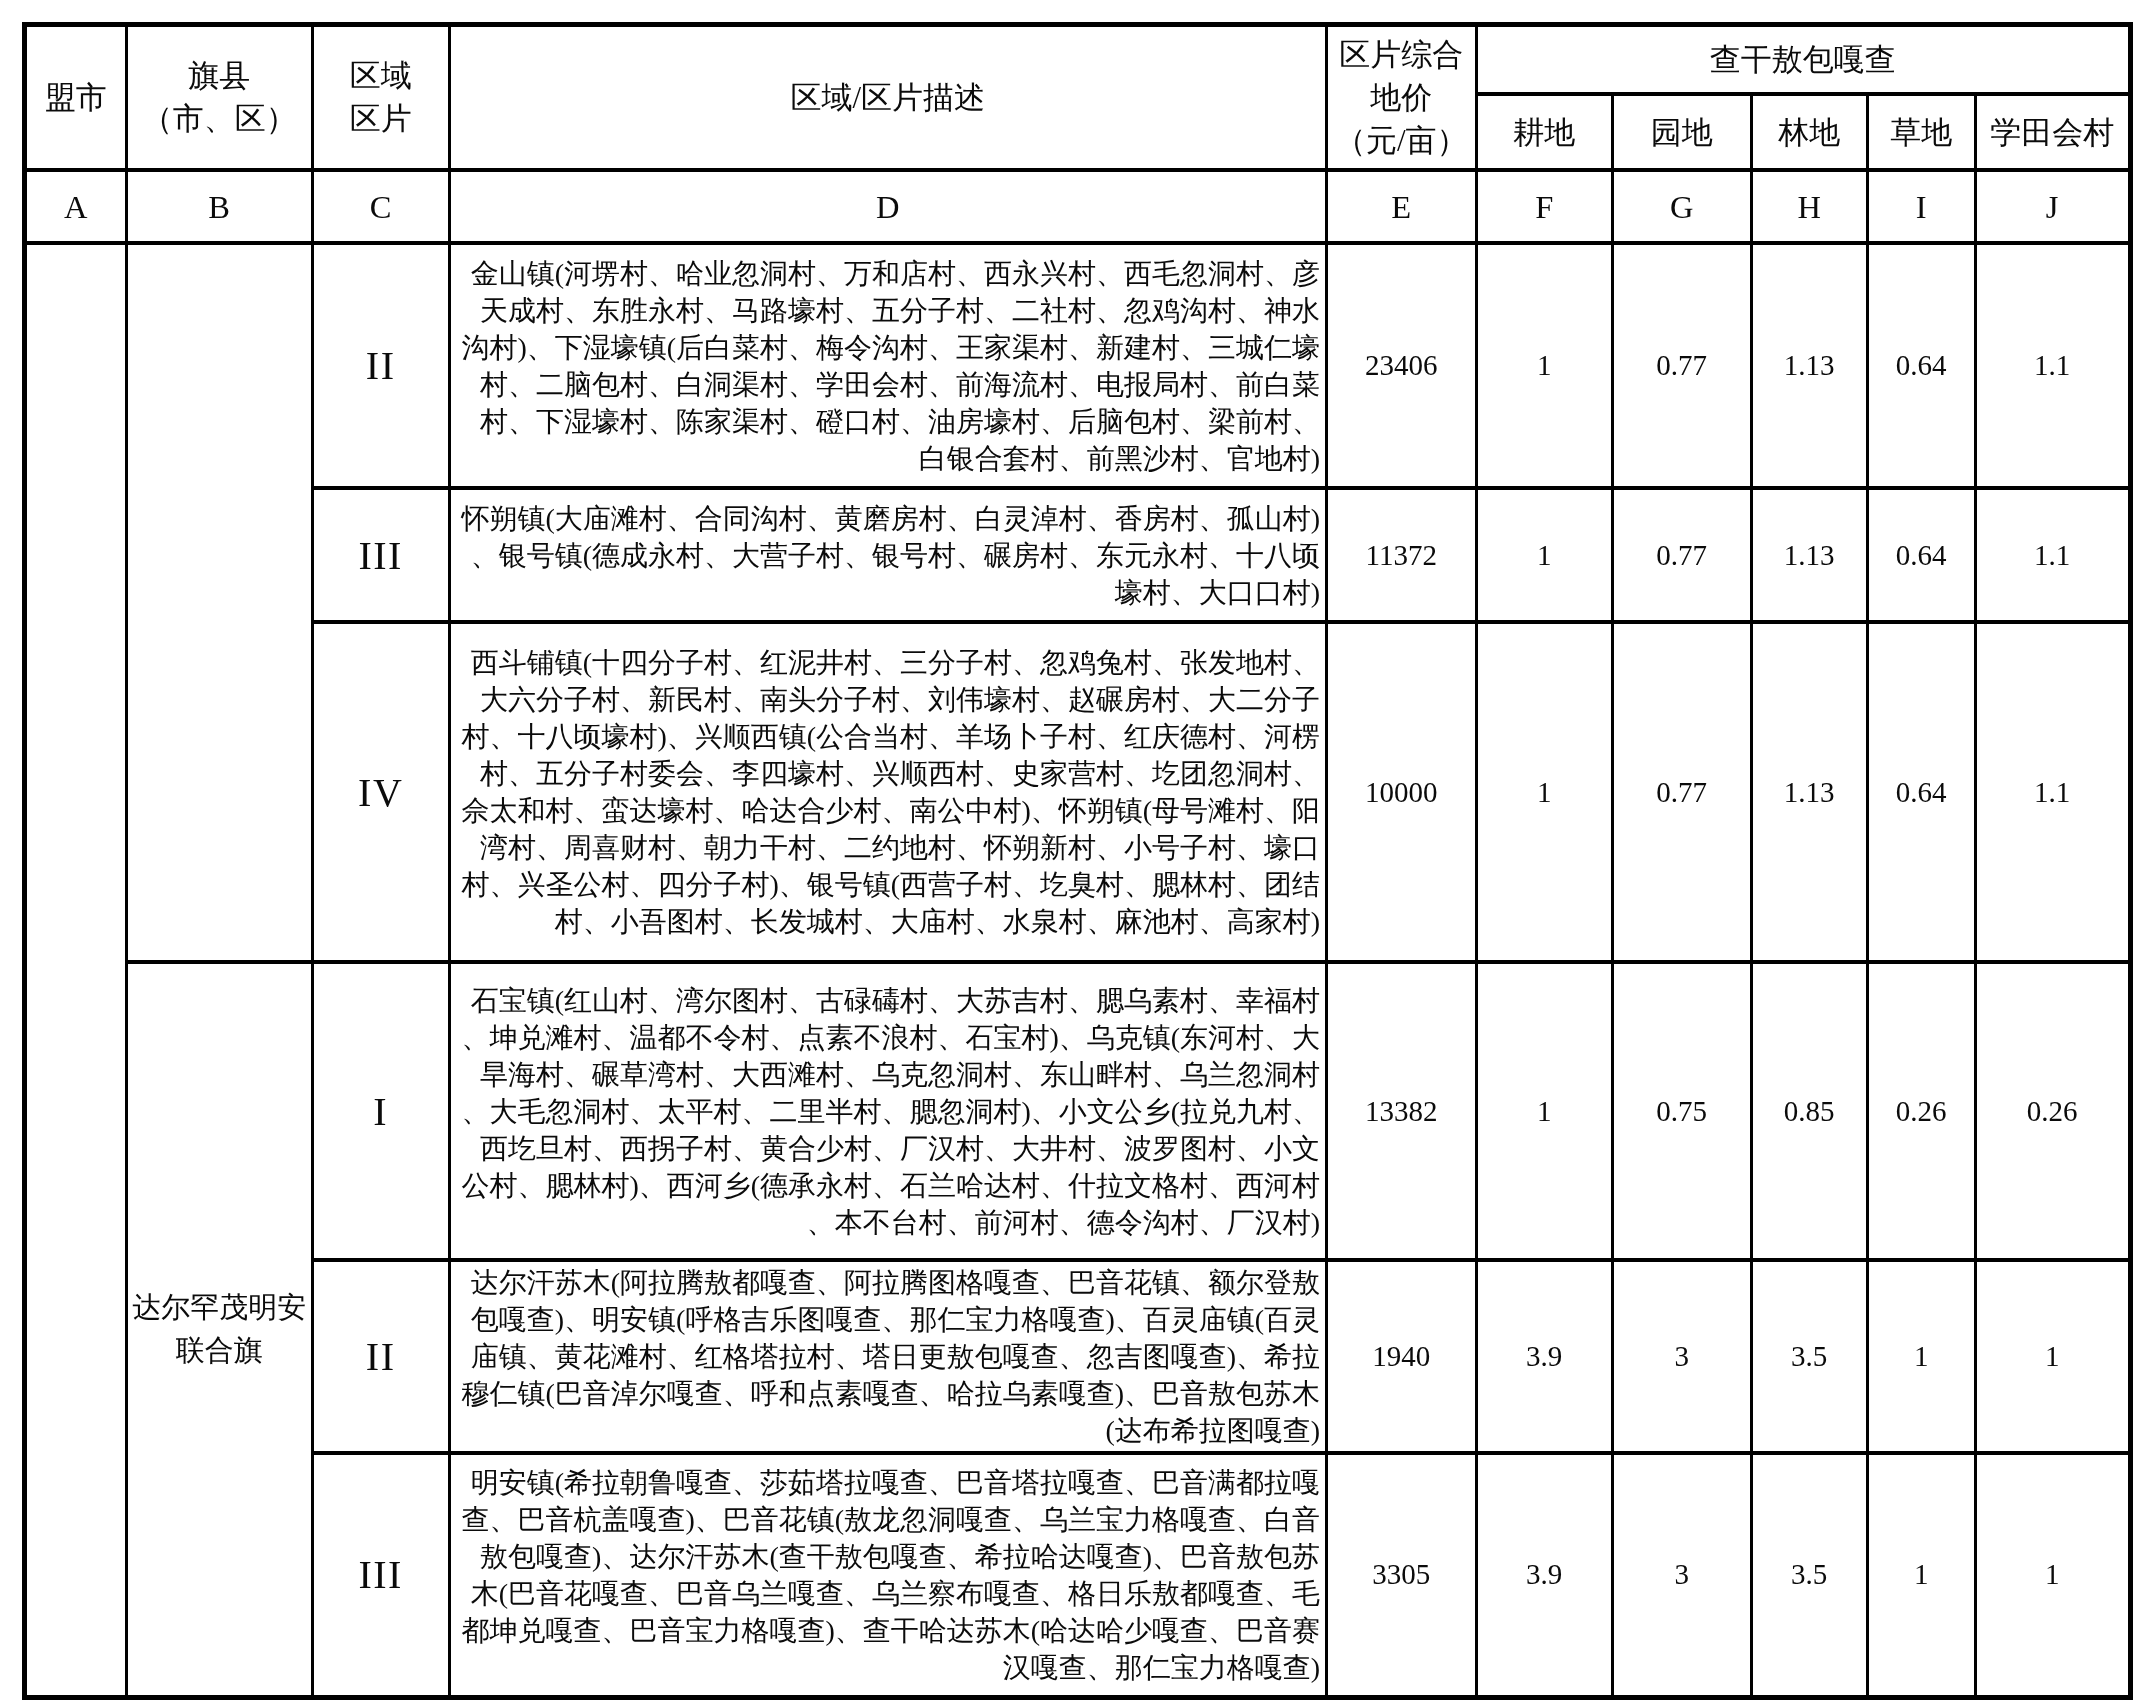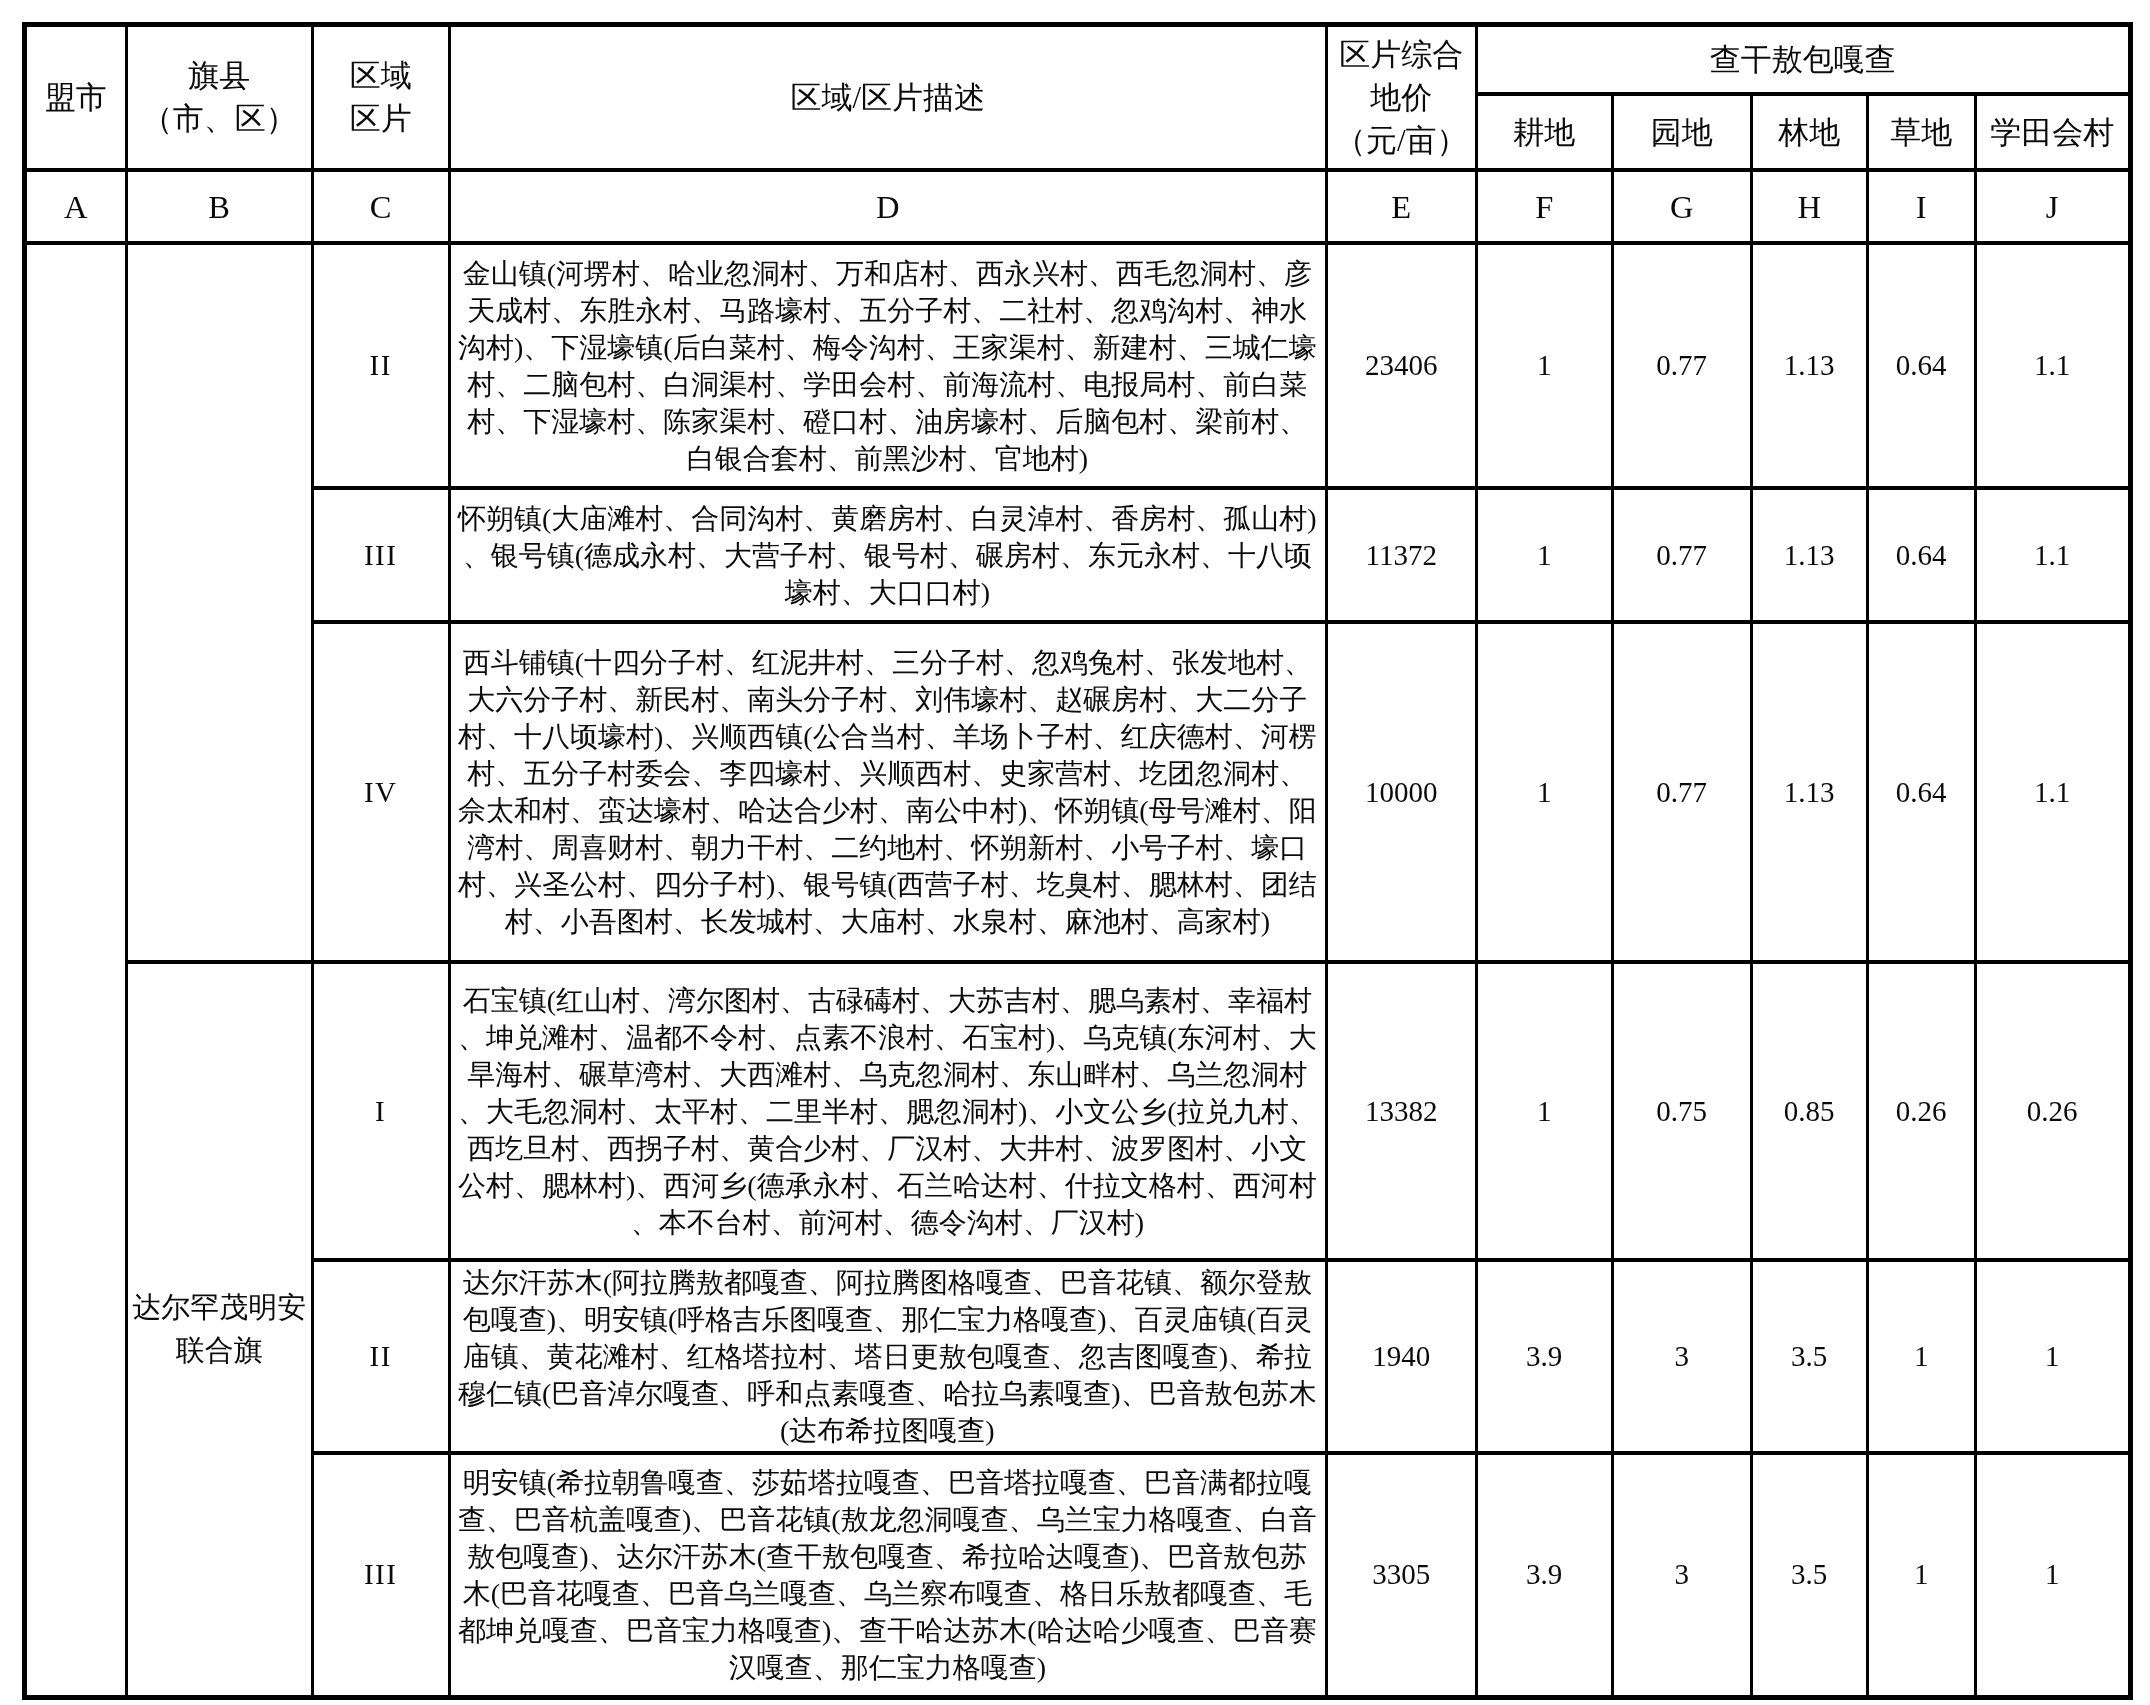--- a/index.html
+++ b/index.html
@@ -27,26 +27,26 @@
     border-bottom:4.6px solid #000;
     padding:0 3.1px;
     overflow:hidden;
     text-align:center;
     vertical-align:middle;
     font-weight:normal;
   }
   .hdr{font-size:31px;line-height:43px;}
   .prewrap{white-space:pre-line;}
   .letter{font-size:32.5px;line-height:36px;}
-  .zone{font-size:29px;letter-spacing:1.5px;font-family:Liberation Serif, serif;}
+  .zone{font-size:40px;letter-spacing:1.5px;font-family:Liberation Serif, serif;}
   .county{font-size:29px;line-height:43px;}
   .desc{
     font-size:28px;
     line-height:37px;
-    text-align:center;
+    text-align:right;
     word-break:break-all;
     line-break:anywhere;
     padding:1.5px 4.6px 1.5px 3.9px;
   }
   .num{font-size:29px;}
 </style>
 </head>
 <body>
 
 <div class="sheet">

